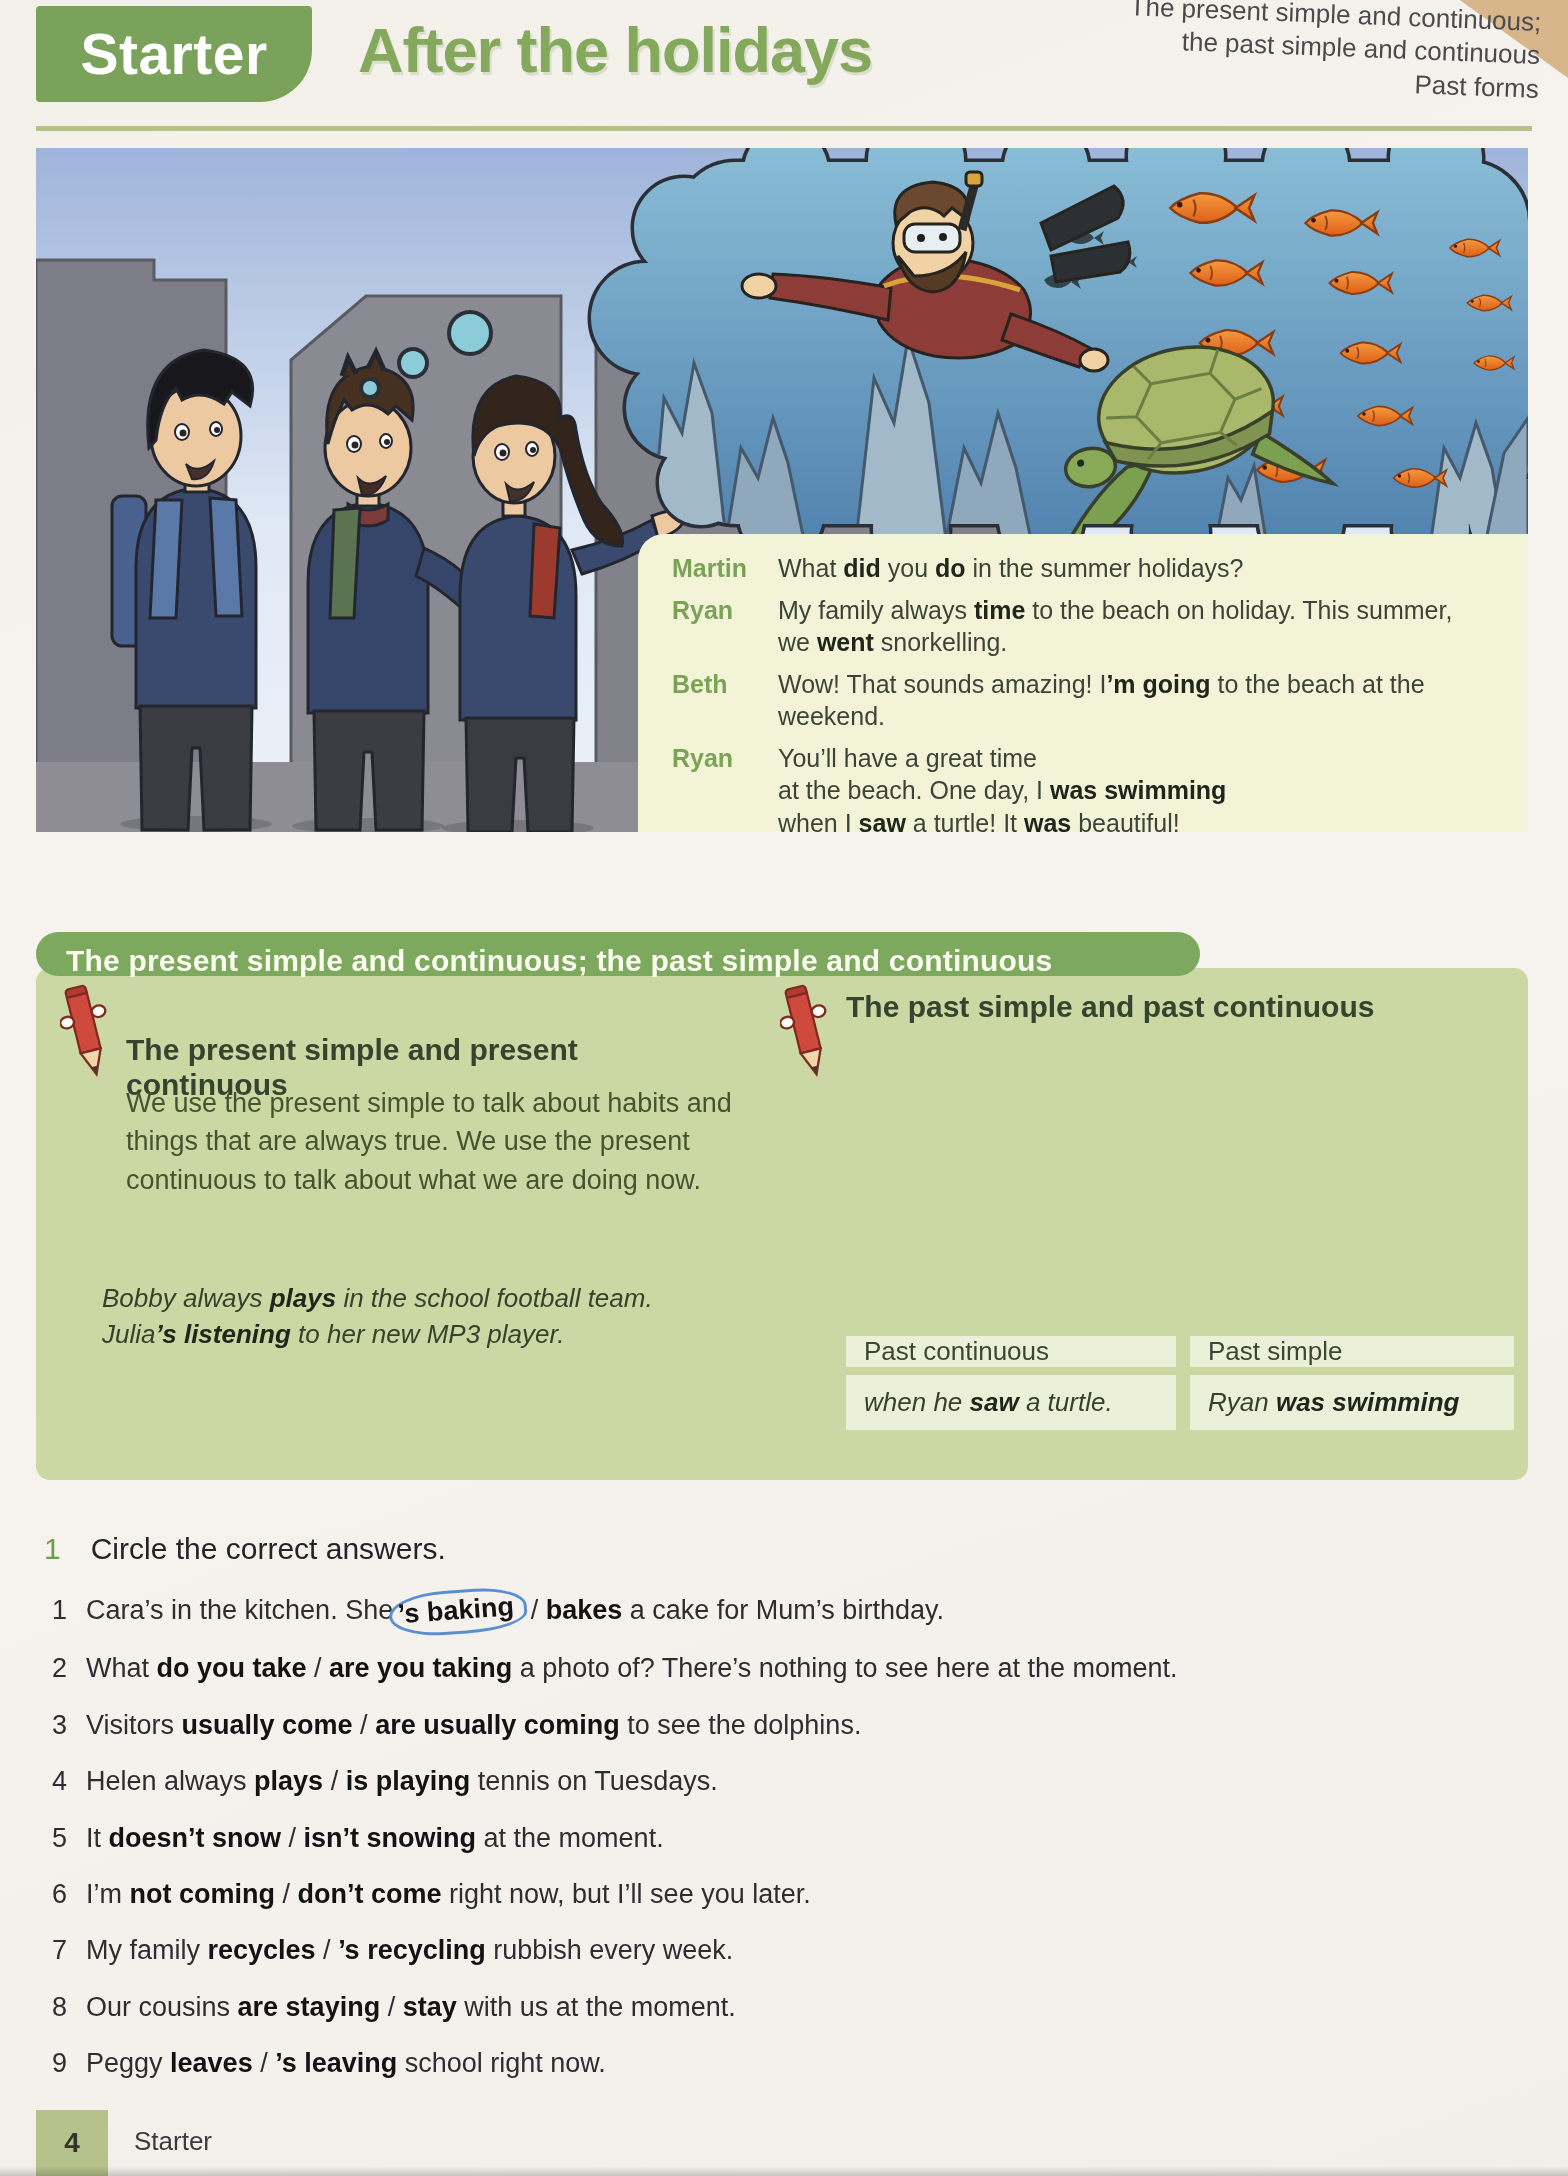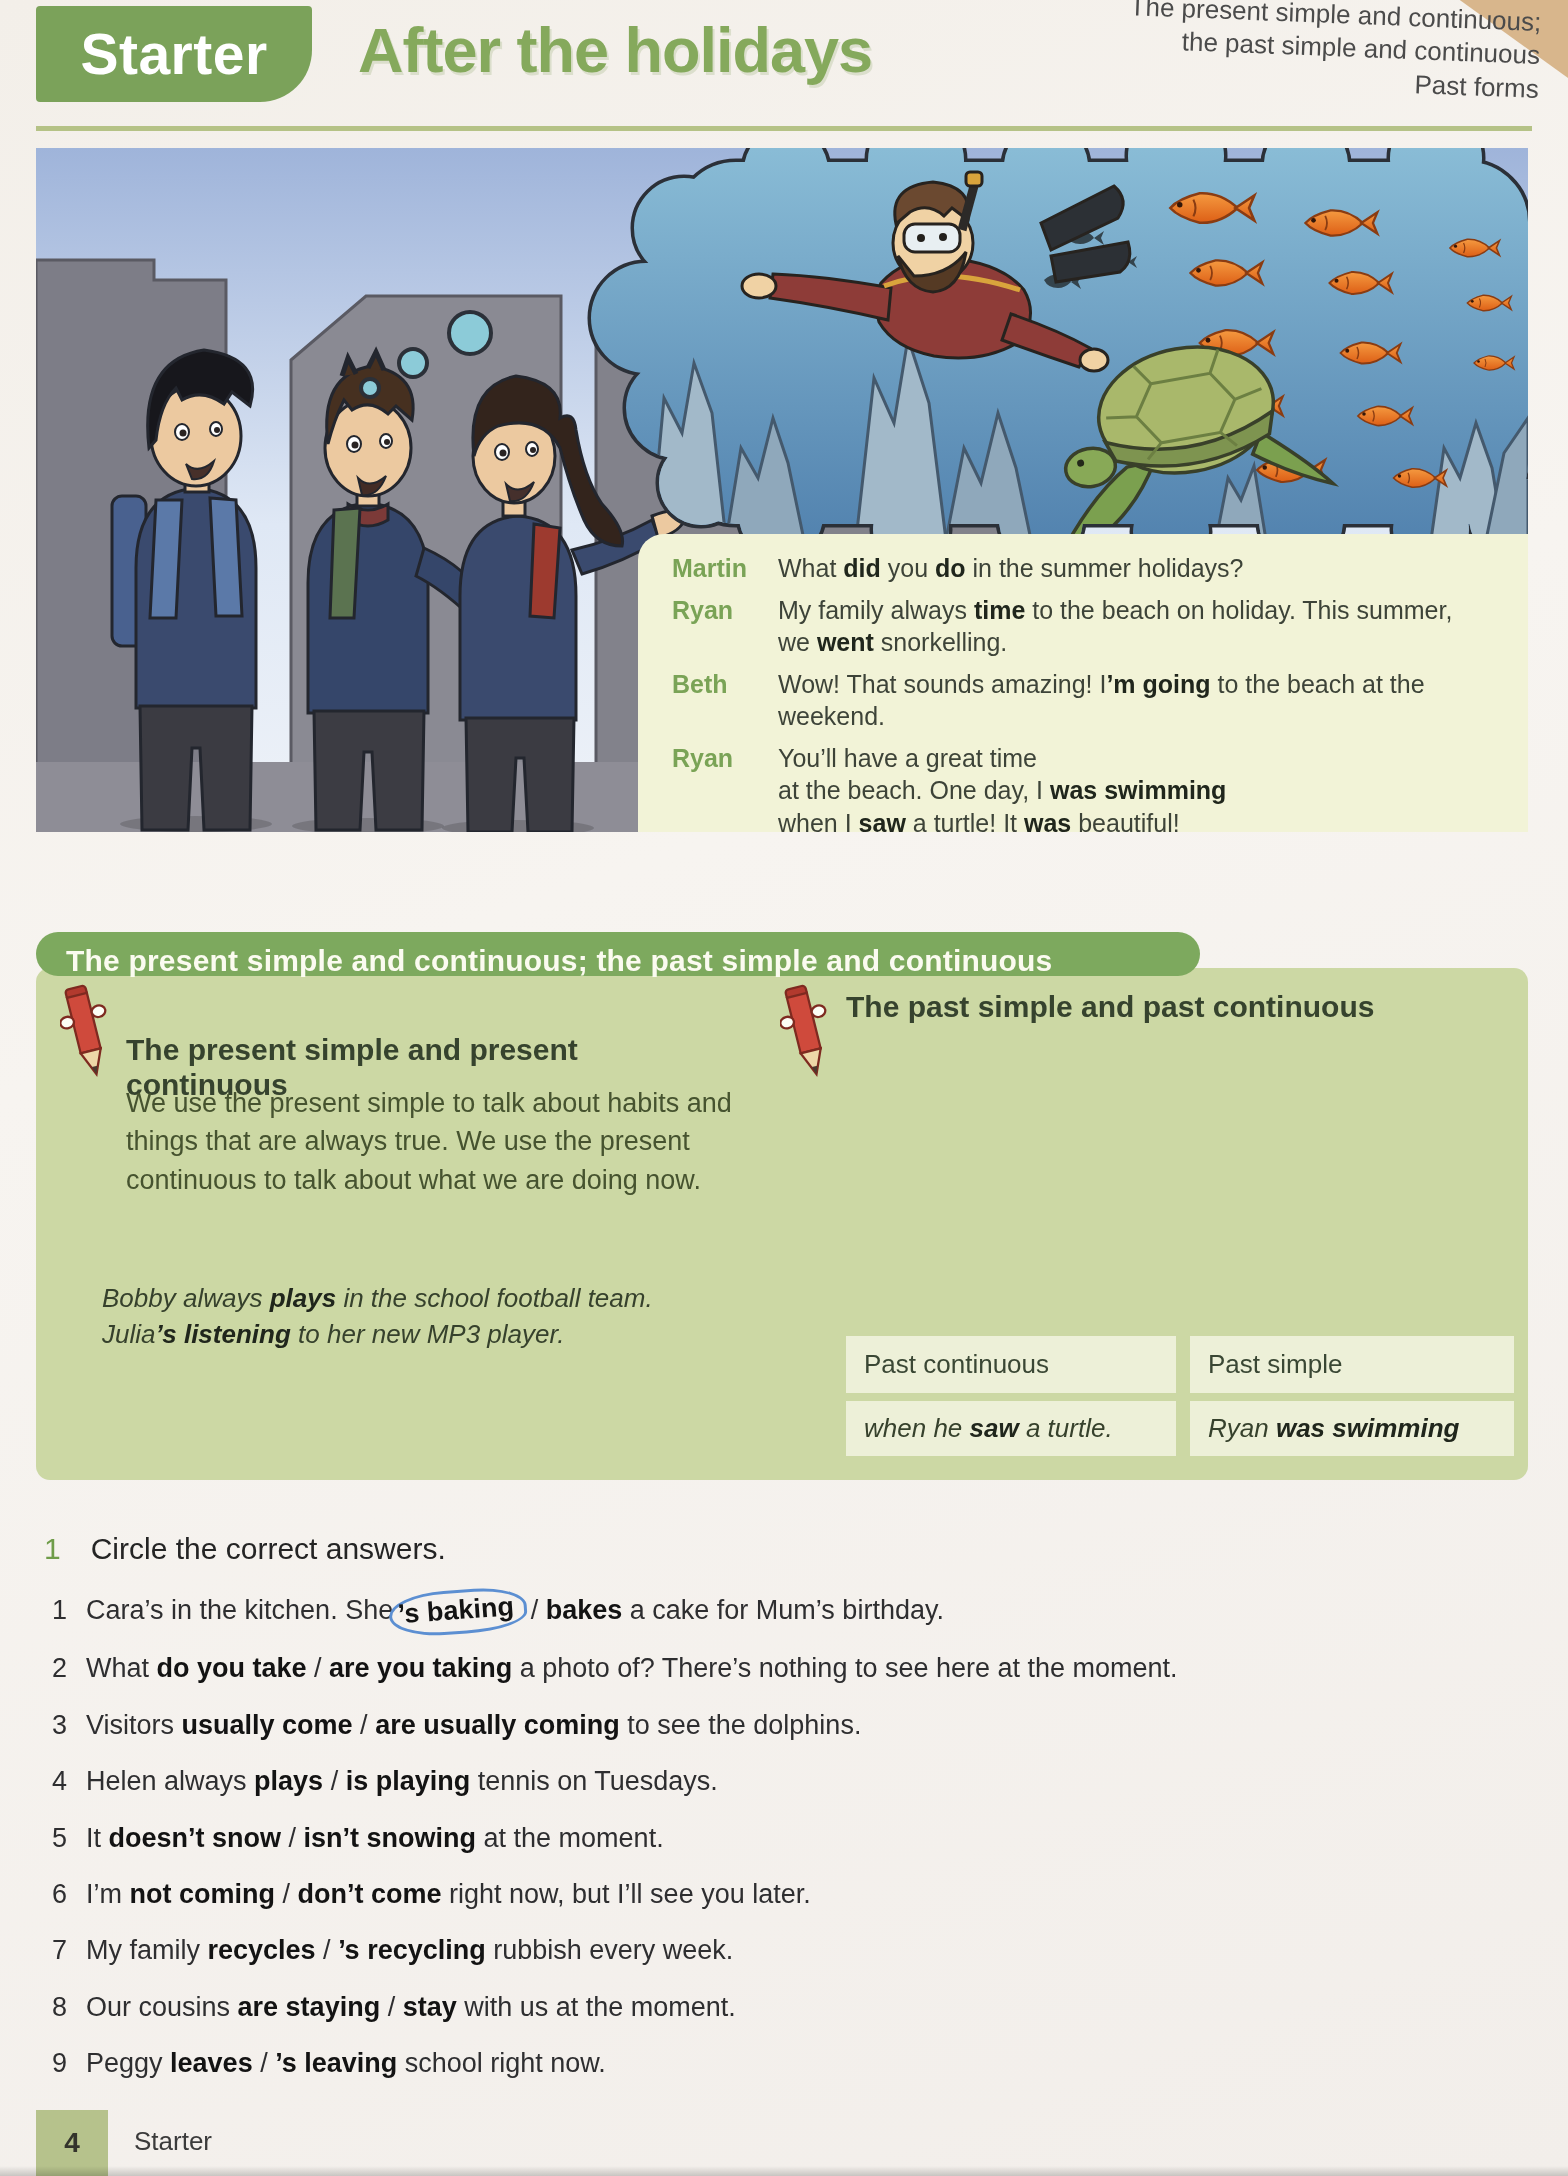--- a/index.html
+++ b/index.html
@@ -41,21 +41,21 @@
   .gheading{position:absolute;left:66px;top:22px;font-size:30px;font-weight:700;color:#36432e;line-height:1.15;}
   .gcol.left .gheading{width:460px;margin-top:43px;}
   .gbody{position:absolute;left:66px;font-size:27px;line-height:1.42;color:#46532f;}
   .gcol.left .gbody{top:116px;width:630px;}
   .gcol.right .gbody{top:72px;width:668px;}
   .example-list{position:absolute;left:42px;top:312px;width:660px;}
   .example-line{font-size:26px;font-style:italic;color:#36412c;line-height:1.4;}
   .example-line b{color:#20261c;}
   .gtable{position:absolute;left:66px;top:368px;width:668px;display:grid;
     grid-template-columns:330px 324px;column-gap:14px;row-gap:8px;}
-  .gtable .th{background:#edf0d8;font-size:26px;color:#3a4734;padding:13px 18px;box-sizing:border-box;}
+  .gtable .th{background:#edf0d8;font-size:26px;color:#3a4734;padding:0 18px;box-sizing:border-box;}
   .gtable .td{background:#edf0d8;font-size:26px;font-style:italic;color:#36412c;padding:12px 18px;box-sizing:border-box;}
   .gtable .td b{color:#20261c;}
   
   .ex-head{position:absolute;left:44px;top:1532px;font-size:30px;font-weight:400;}
   .ex-head .ex-num{color:#6f9c49;margin-right:30px;}
   .ex-head .ex-title{color:#242424;}
   .ex-list{position:absolute;left:52px;top:1594px;width:1470px;list-style:none;margin:0;padding:0;}
   .ex-item{display:flex;margin-bottom:24px;font-size:27px;line-height:1.2;color:#2e2e30;}
   .ex-item .num{flex:0 0 34px;color:#2e2e30;}
   .ex-item .txt{flex:1;}

